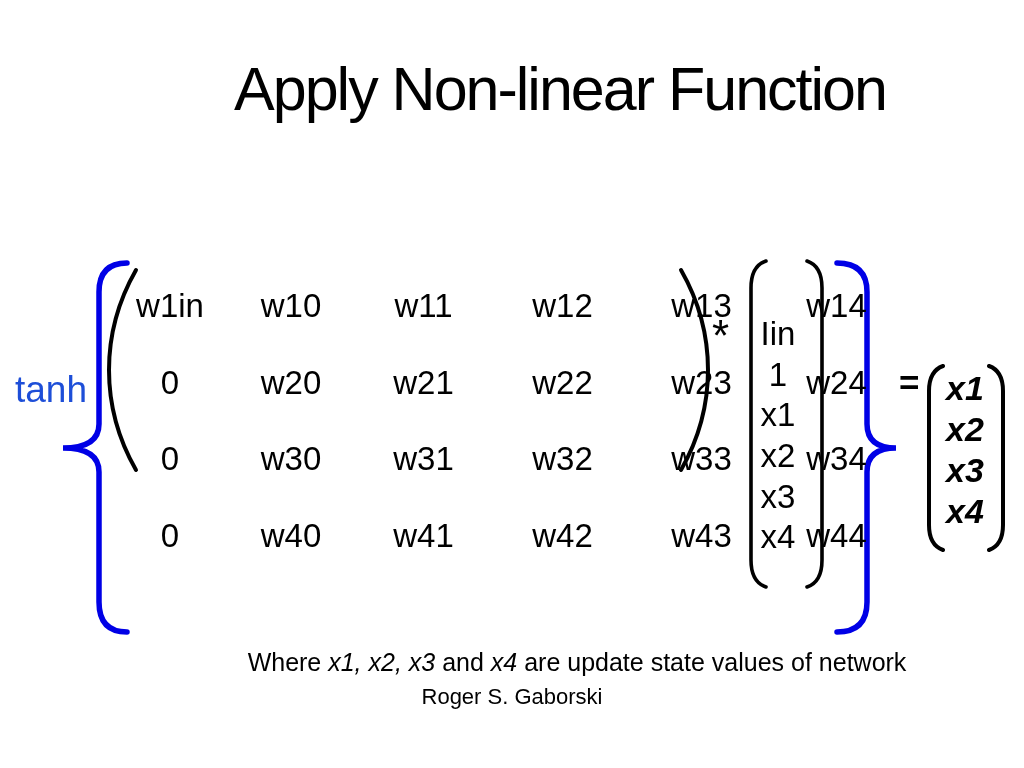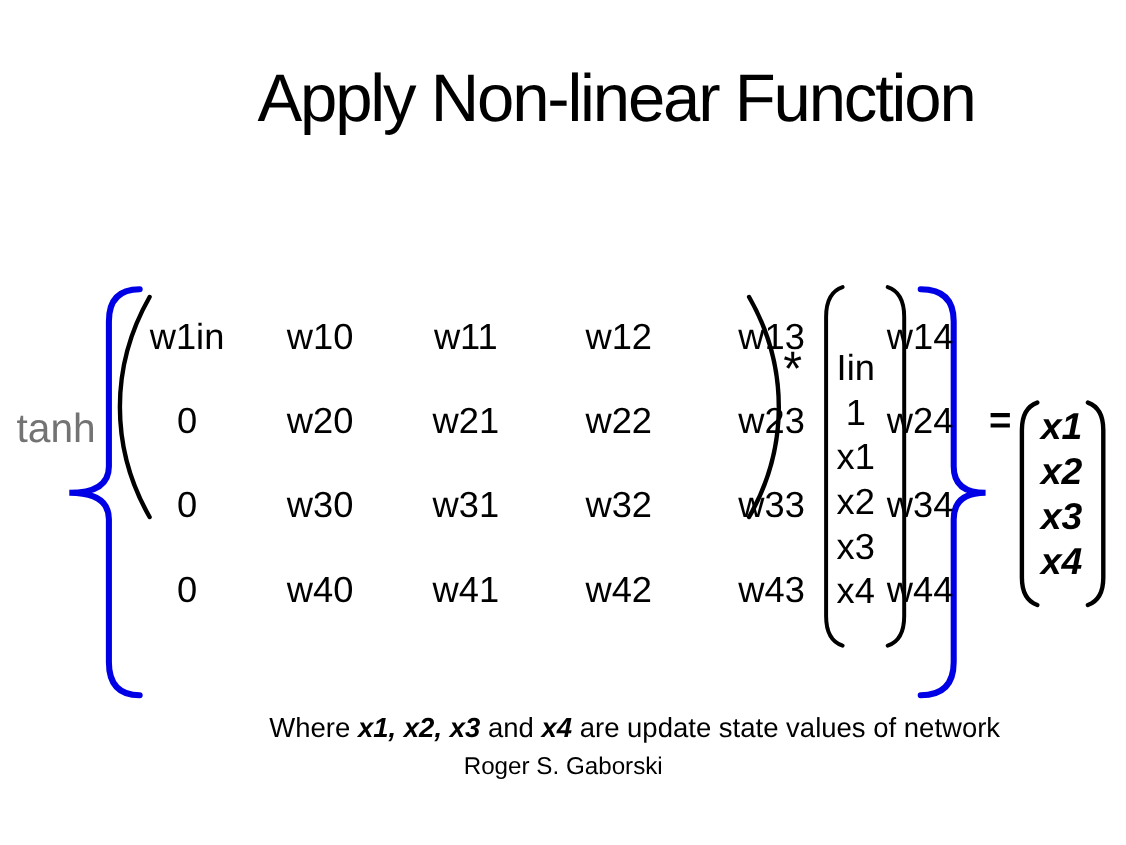--- a/index.html
+++ b/index.html
@@ -64,40 +64,40 @@
     font-weight: bold;
     font-style: italic;
   }
   #output-vector-grid .cell { text-align: center; }
   #caption {
     top: 648px; left: 130px; right: 0;
     text-align: center;
     font-size: 25px;
     white-space: nowrap;
   }
-  #caption .em { font-weight: bold; font-style: italic; }
+  #caption .em { font-weight: normal; font-style: italic; }
   #footer-author {
     top: 684px; left: 0; right: 0;
     text-align: center;
     font-size: 22px;
   }
   #page-number {
     top: 721px; right: 56px;
     font-size: 22px;
     margin-top: 44px;
   }
 </style>
 </head>
 <body>
 
 <div id="slide">
 
   <div id="title" class="abs">Apply Non-linear Function</div>
 
-  <div id="tanh-label" class="abs" style="color:#737373;">tanh</div>
+  <div id="tanh-label" class="abs" style="color:#1d4ed8;">tanh</div>
 
   <svg id="brace-svg" class="abs" width="1024" height="768" viewBox="0 0 1024 768">
 
     <path d="M 127 263 Q 99 263 99 292 L 99 424 Q 99 448 63 448 Q 99 448 99 472 L 99 602 Q 99 632 127 632" fill="none" stroke-width="5.5" stroke-linecap="round" stroke="#0000e6"></path>
     <path d="M 837 263 Q 867 263 867 292 L 867 424 Q 867 448 896 448 Q 867 448 867 472 L 867 602 Q 867 632 837 632" fill="none" stroke-width="5.5" stroke-linecap="round" stroke="#0000e6"></path>
 
     <path d="M 136 270 C 116 305 109 338 109 370 C 109 402 116 435 136 470" fill="none" stroke-width="4" stroke-linecap="round" stroke="#000000"></path>
     <path d="M 681 270 C 701 305 708 338 708 370 C 708 402 701 435 681 470" fill="none" stroke-width="4" stroke-linecap="round" stroke="#000000"></path>
 
     <path d="M 766 261 Q 751 266 751 288 L 751 560 Q 751 582 766 587" fill="none" stroke-width="3.6" stroke-linecap="round" stroke="#000000"></path>

